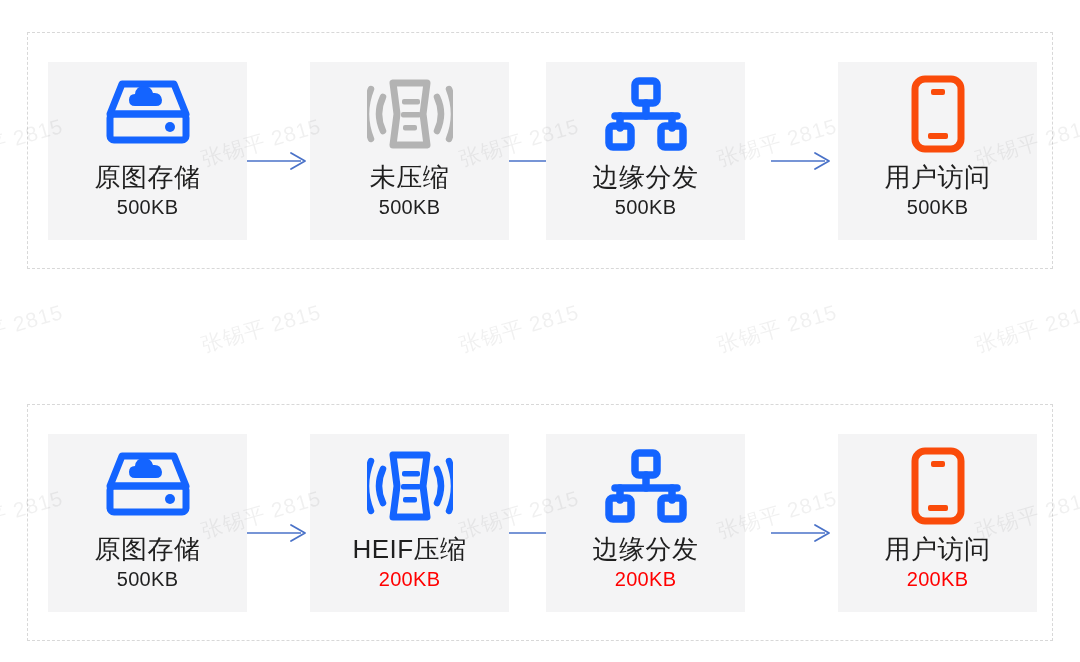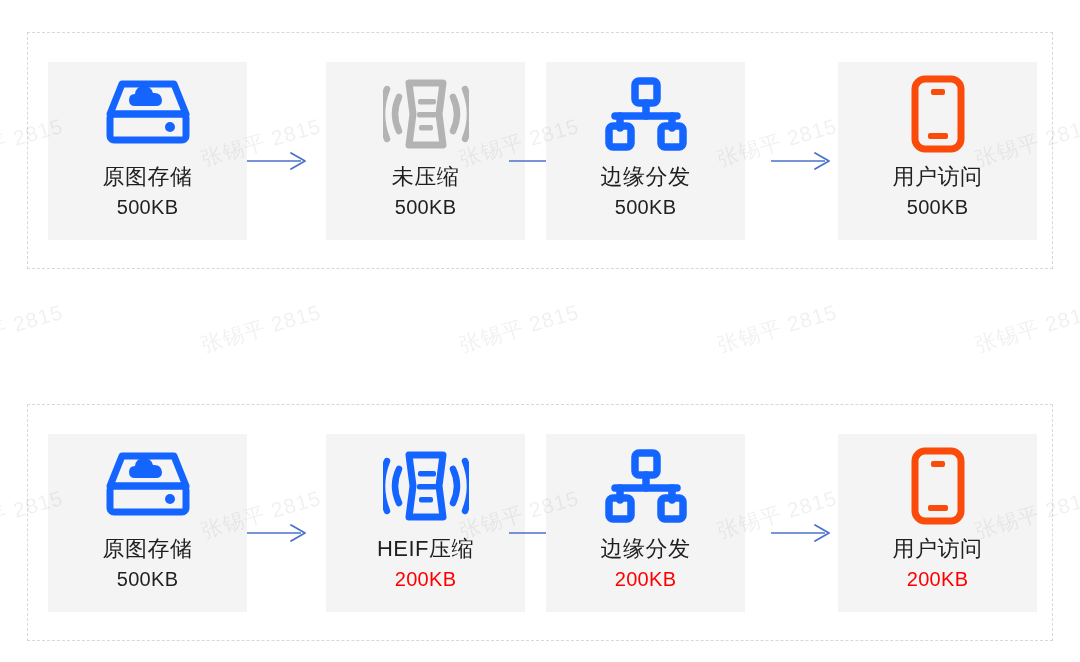--- a/index.html
+++ b/index.html
@@ -66,35 +66,35 @@
     top: 29px;
     width: 199px;
     height: 178px;
     background: #f4f4f5;
     box-sizing: border-box;
     display: flex;
     flex-direction: column;
     align-items: center;
   }
   .stage-card.c0 { left: 20px; }
-  .stage-card.c1 { left: 298px; }
+  .stage-card.c1 { left: 282px; }
   .stage-card.c2 { left: 518px; }
   .stage-card.c3 { left: 810px; }
 
   .icon-wrap {
     height: 96px;
     display: flex;
     align-items: center;
     justify-content: center;
     margin-top: 4px;
   }
   .icon-wrap svg { display: block; }
 
   .stage-title {
-    font-size: 22px;
+    font-size: 26px;
     line-height: 26px;
     color: #1f1f1f;
     text-align: center;
     letter-spacing: 0.5px;
     margin-top: 2px;
   }
   .stage-size {
     font-size: 20px;
     line-height: 24px;
     text-align: left;

